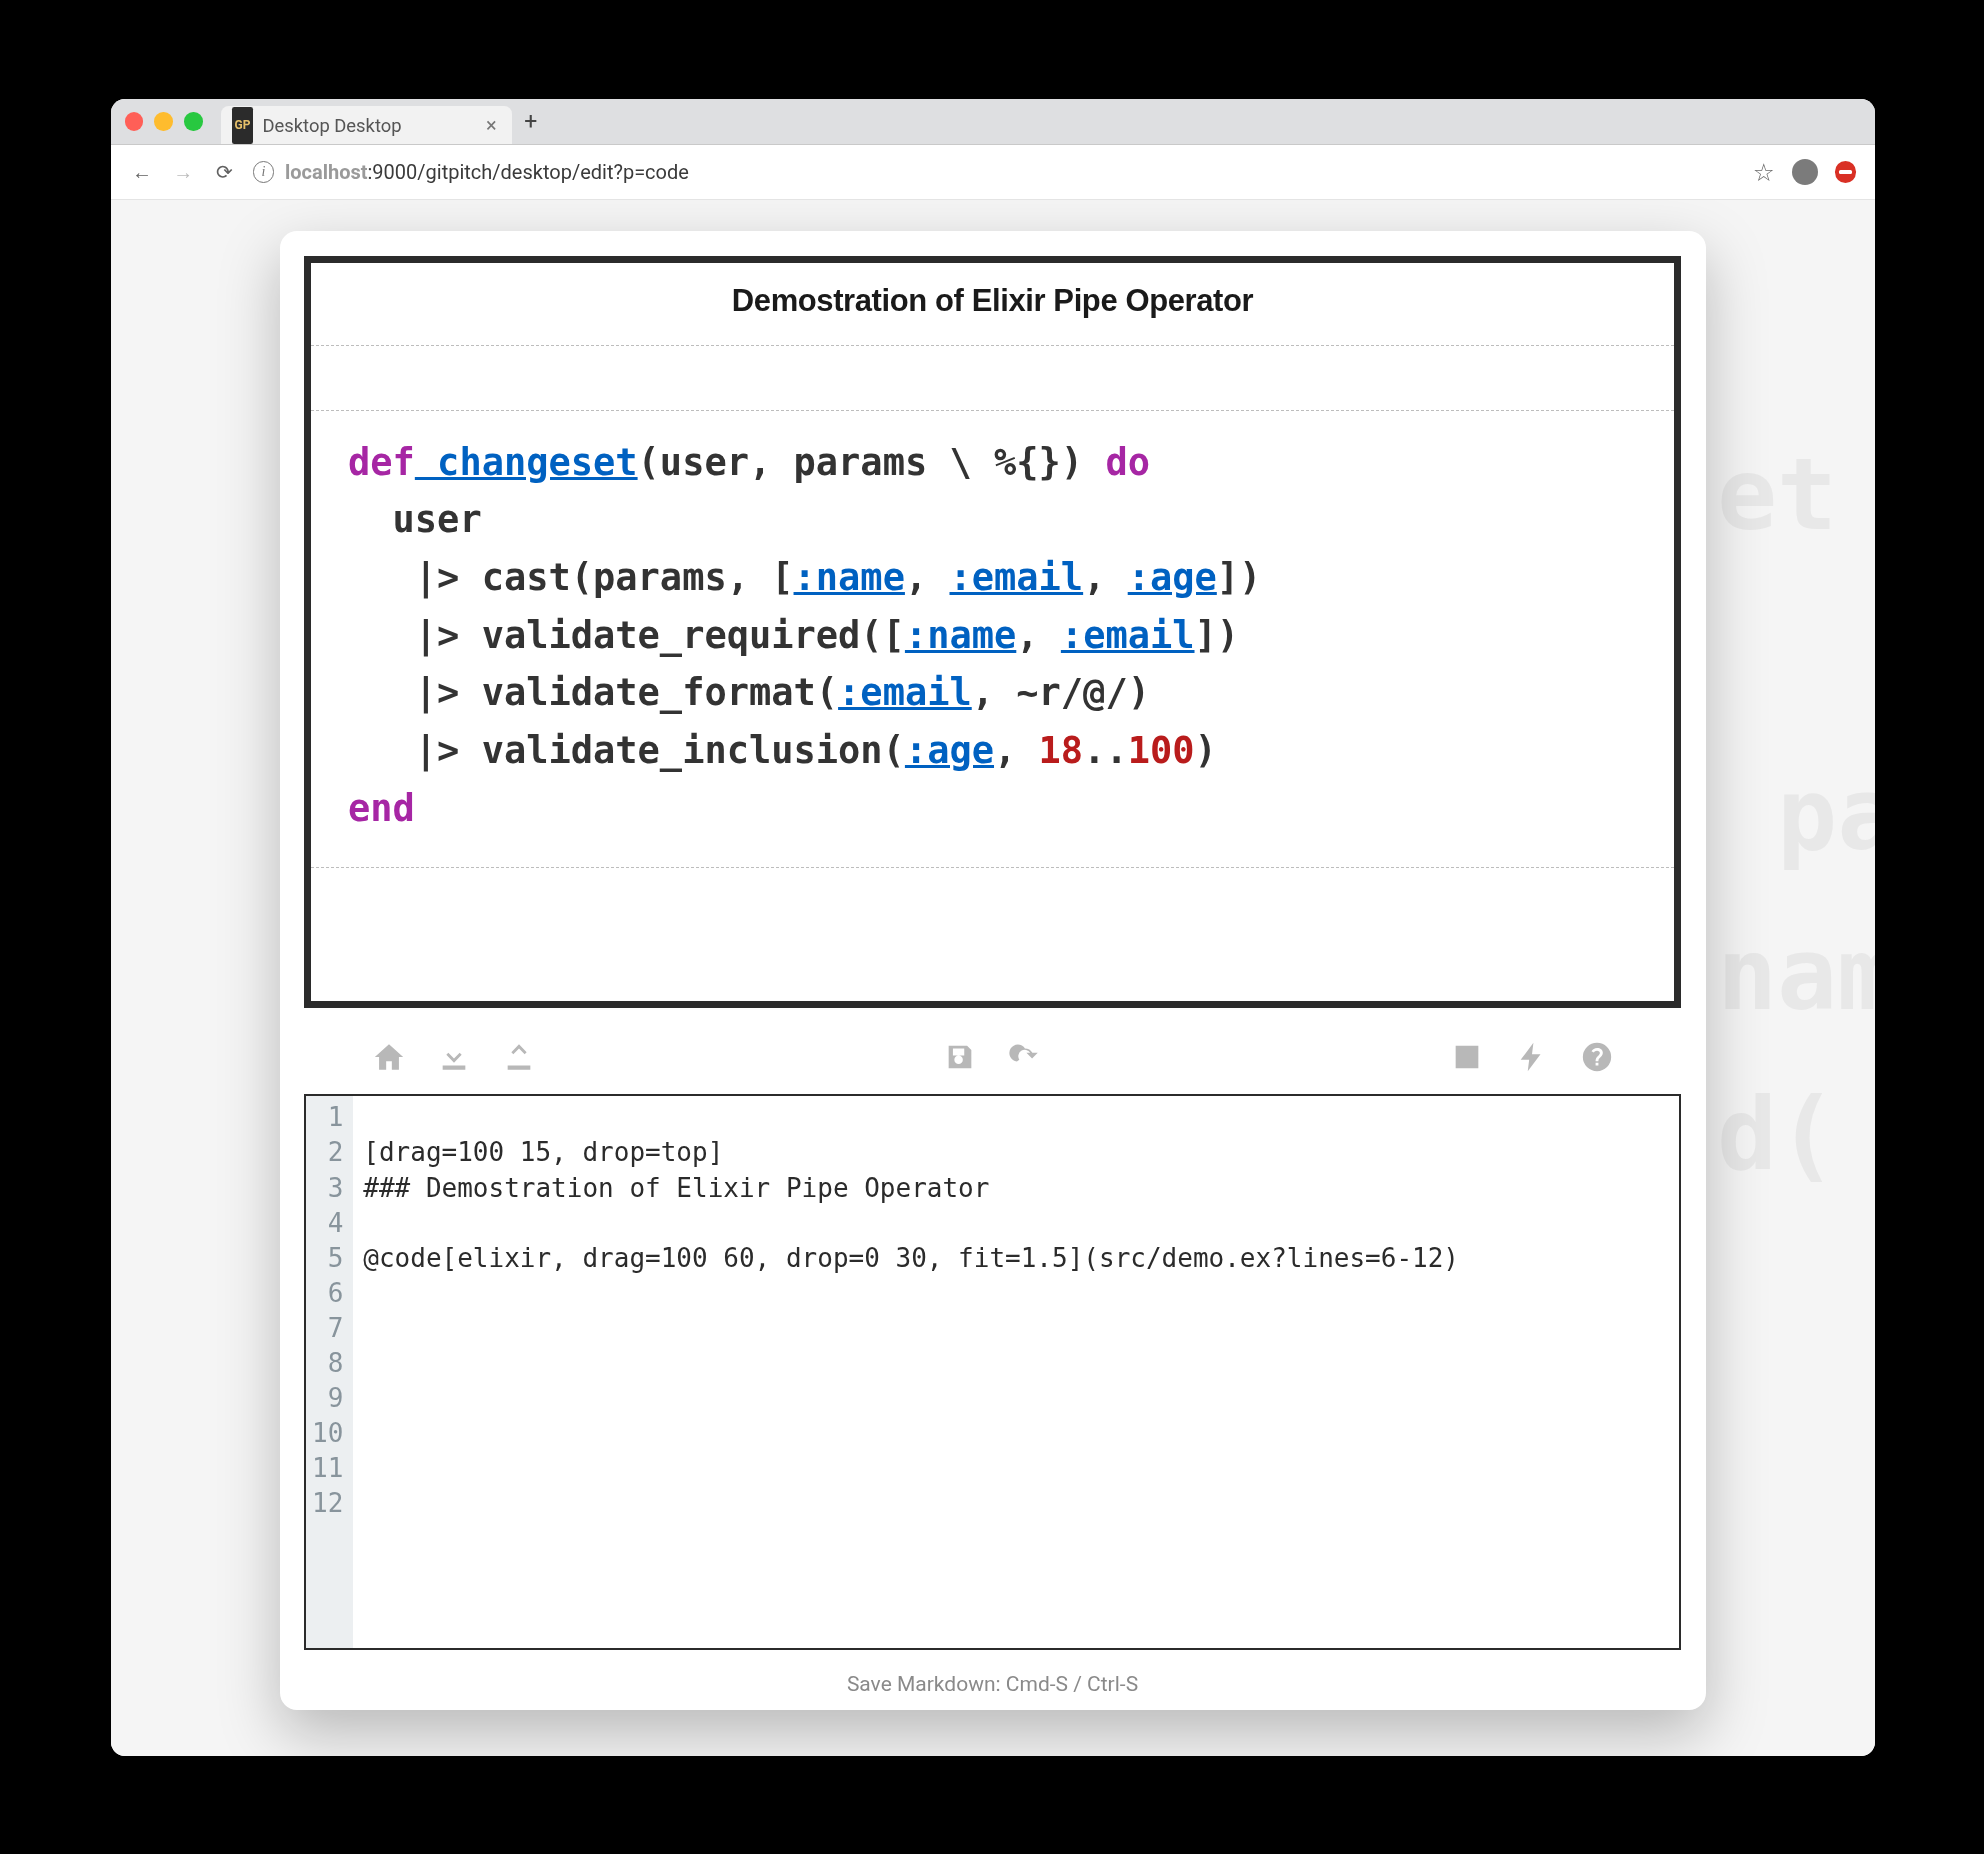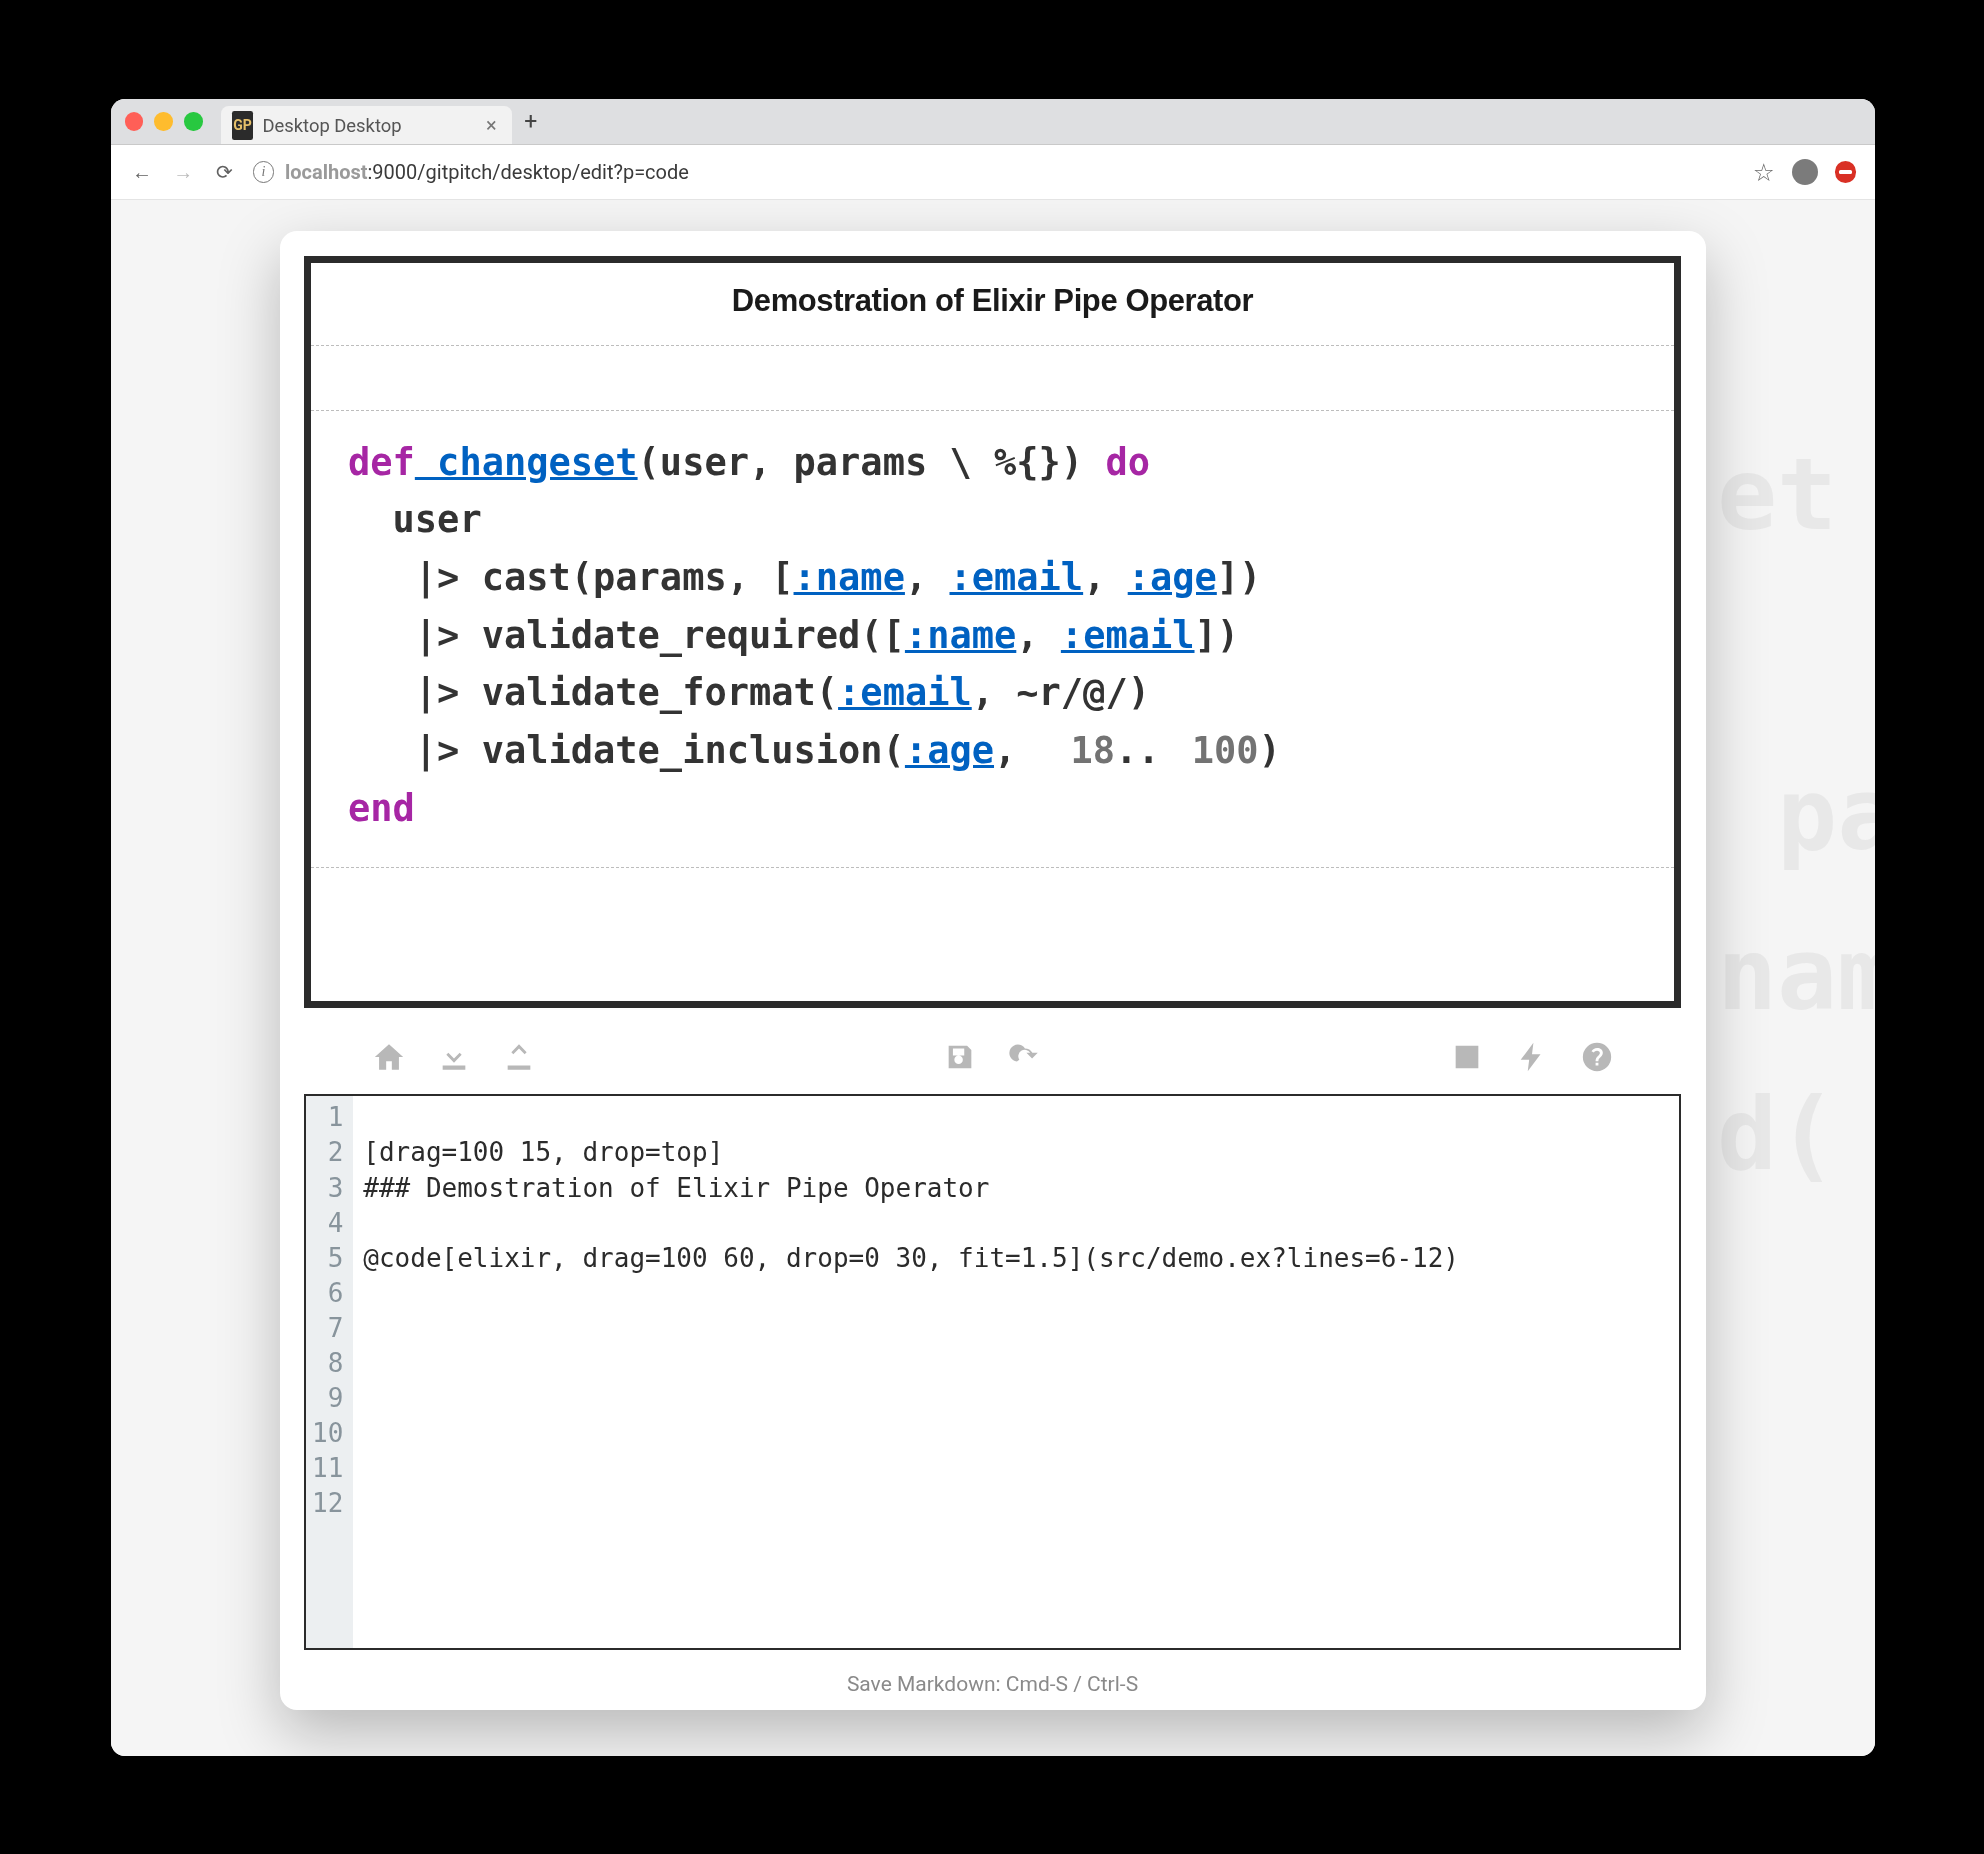--- a/index.html
+++ b/index.html
@@ -44,22 +44,22 @@
     display: flex;
     align-items: center;
     padding: 0 15.3px 0 10.7px;
     gap: 9.2px;
     margin-top: 7.7px;
     min-width: 291px;
     font-size: 18.4px;
     color: #555;
   }
   .tab .favicon {
-    width: 21.5px; height: 29px; background:#2b2b2b; color:#e6c06a;
-    font-size:14px; display:flex; align-items:center; justify-content:center;
+    width: 21.5px; height: 37px; background:#2b2b2b; color:#e6c06a;
+    font-size:12px; display:flex; align-items:center; justify-content:center;
     border-radius:2.3px; font-weight:700;
   }
   .tab .close { margin-left:auto; color:#777; font-size:20px; }
   .newtab { margin-left: 12.3px; color:#444; font-size:23px; }
   
   .urlbar {
     height: 55px;
     background: #fff;
     display:flex;
     align-items:center;
@@ -137,21 +137,21 @@
     padding: 23px 37px 29px;
     font-size: 37px;
     line-height: 1.56;
     font-weight: 600;
     color:#333;
     white-space: pre;
   }
   .kw { color:#a626a4; }
   .fn { color:#0061c1;text-decoration:underline; }
   .sym { color:#0061c1;text-decoration:underline; }
-  .num { color:#737373;margin-left:32px; }
+  .num { color:#b91c1c; }
 
   
   .toolbar {
     display:flex; align-items:center; justify-content:space-between;
     padding: 7.7px 92px 17px;
     color:#b8b8b8;
   }
   .toolbar .group { display:flex; gap:31px; }
   .toolbar .icon svg { width:34px; height:34px; fill:#b8b8b8; }
   .toolbar .icon { width:34px; height:34px; display:flex; align-items:center; justify-content:center; }

